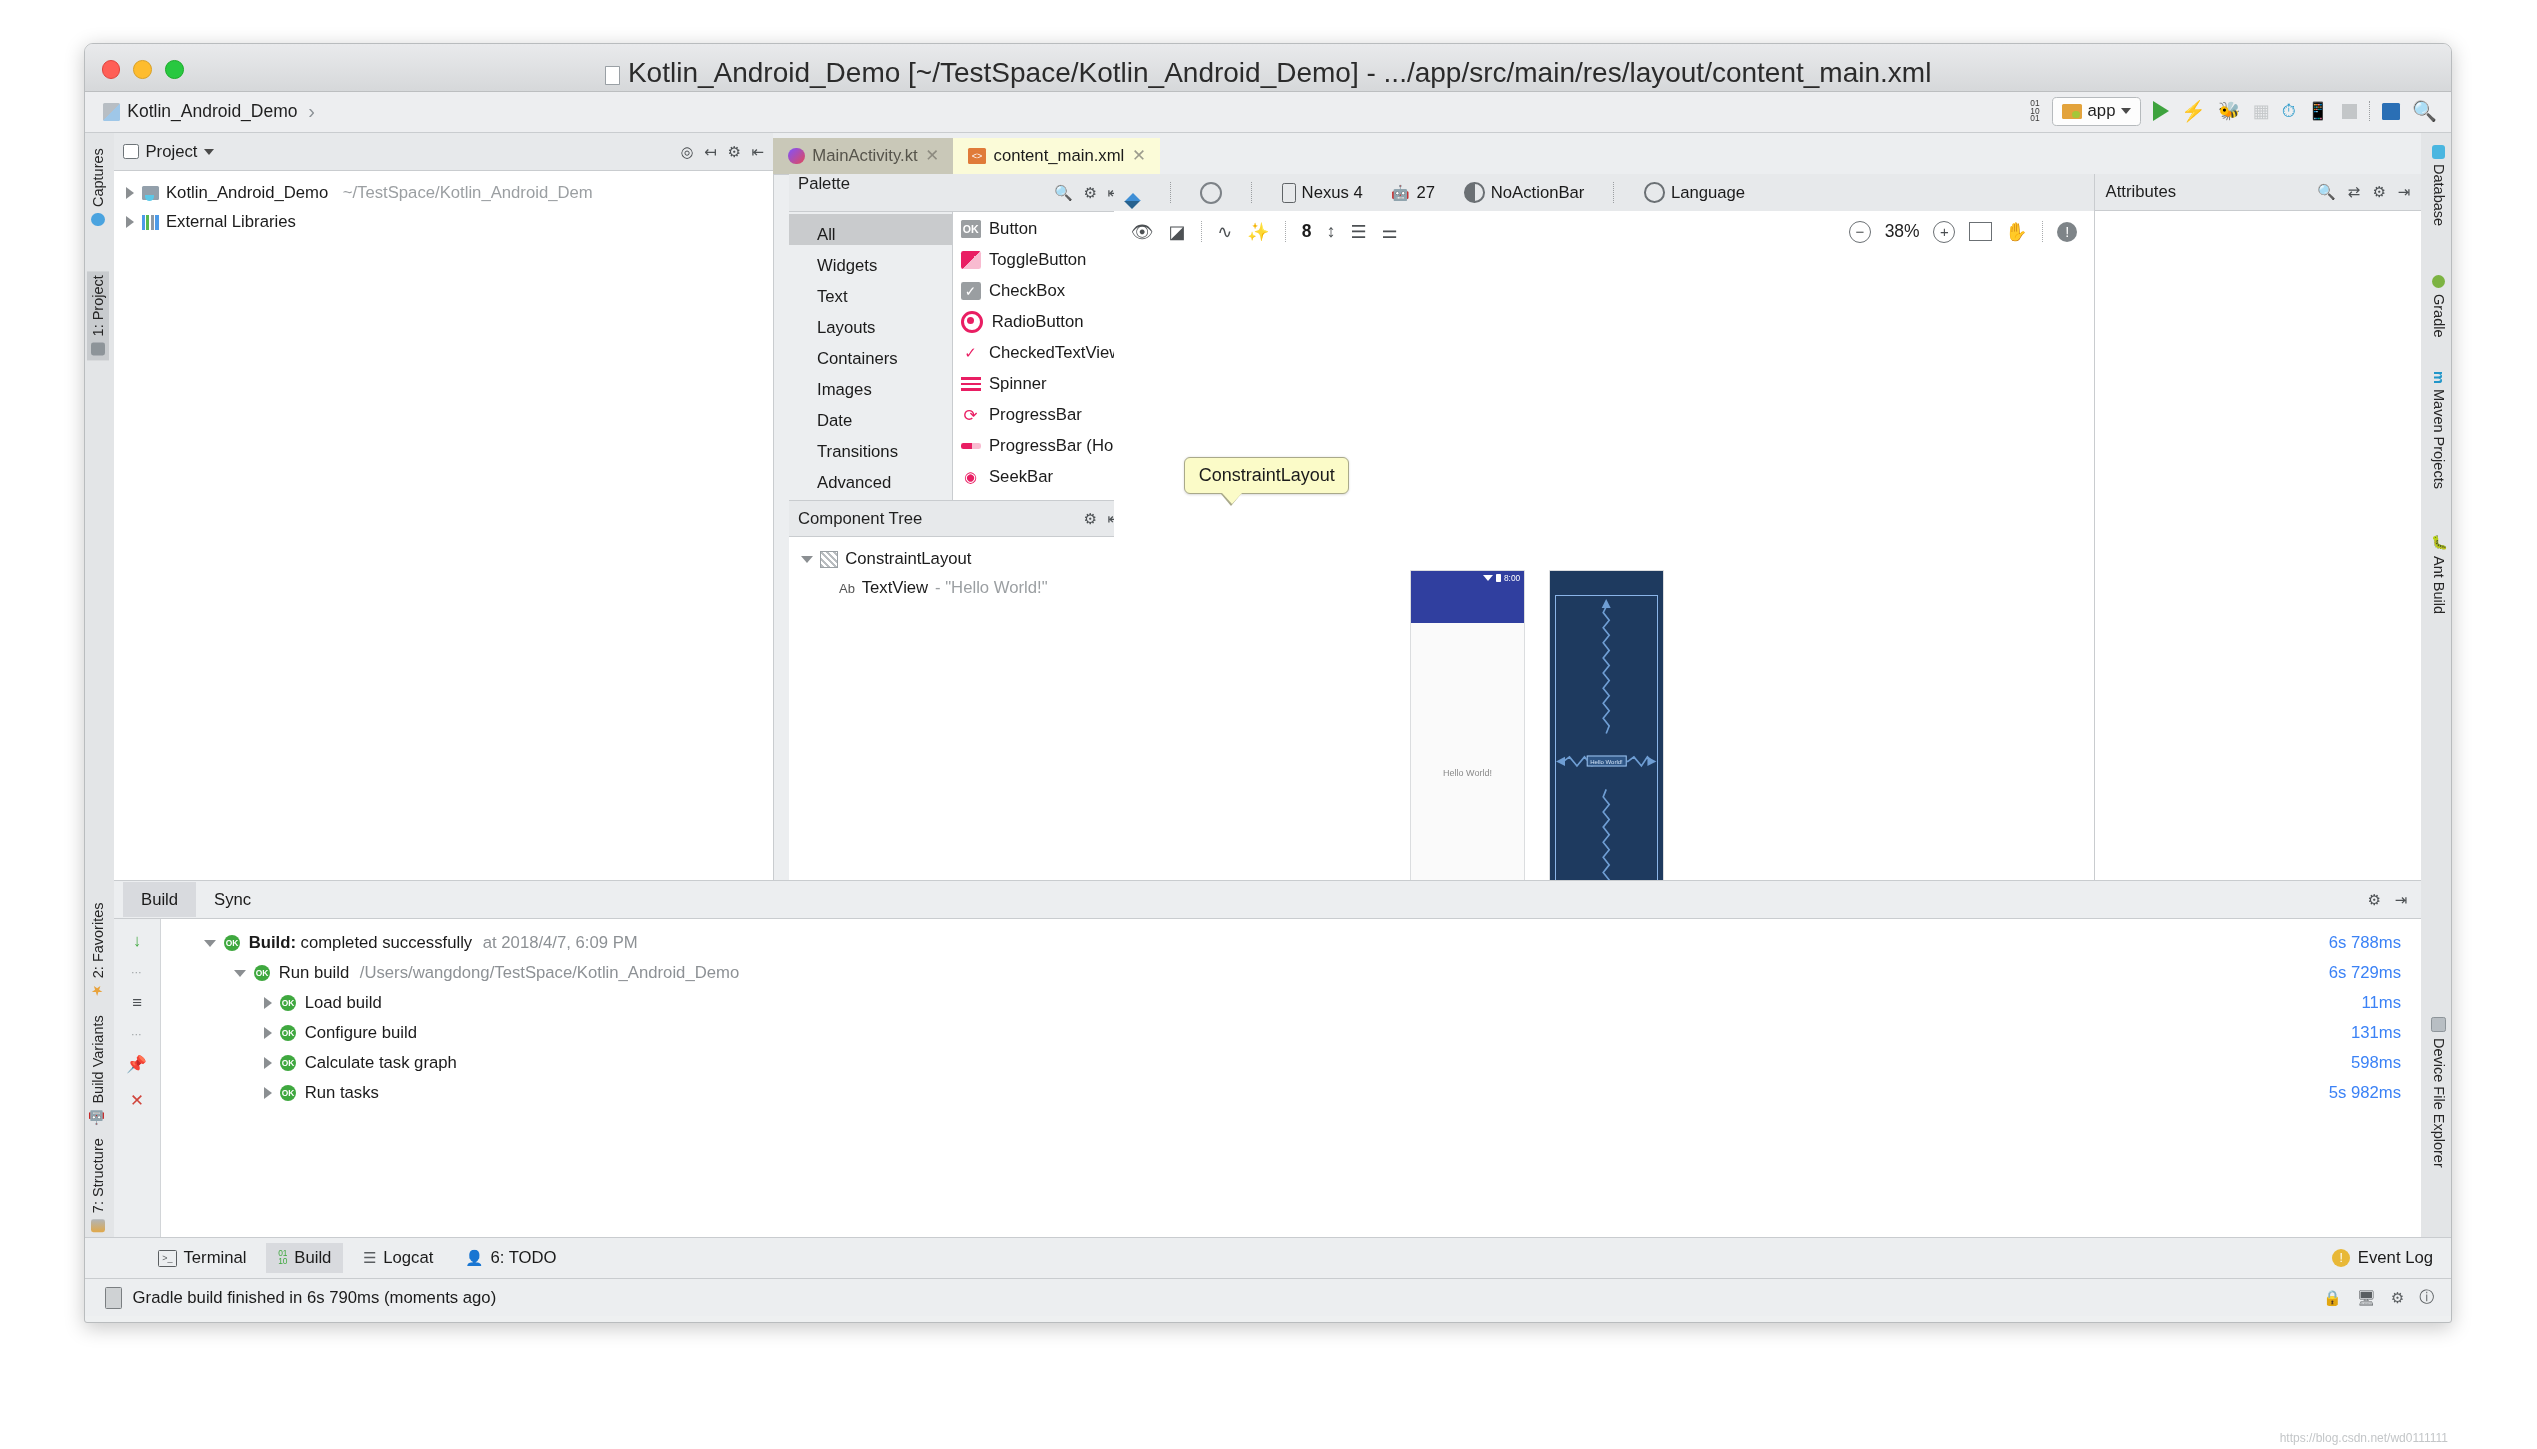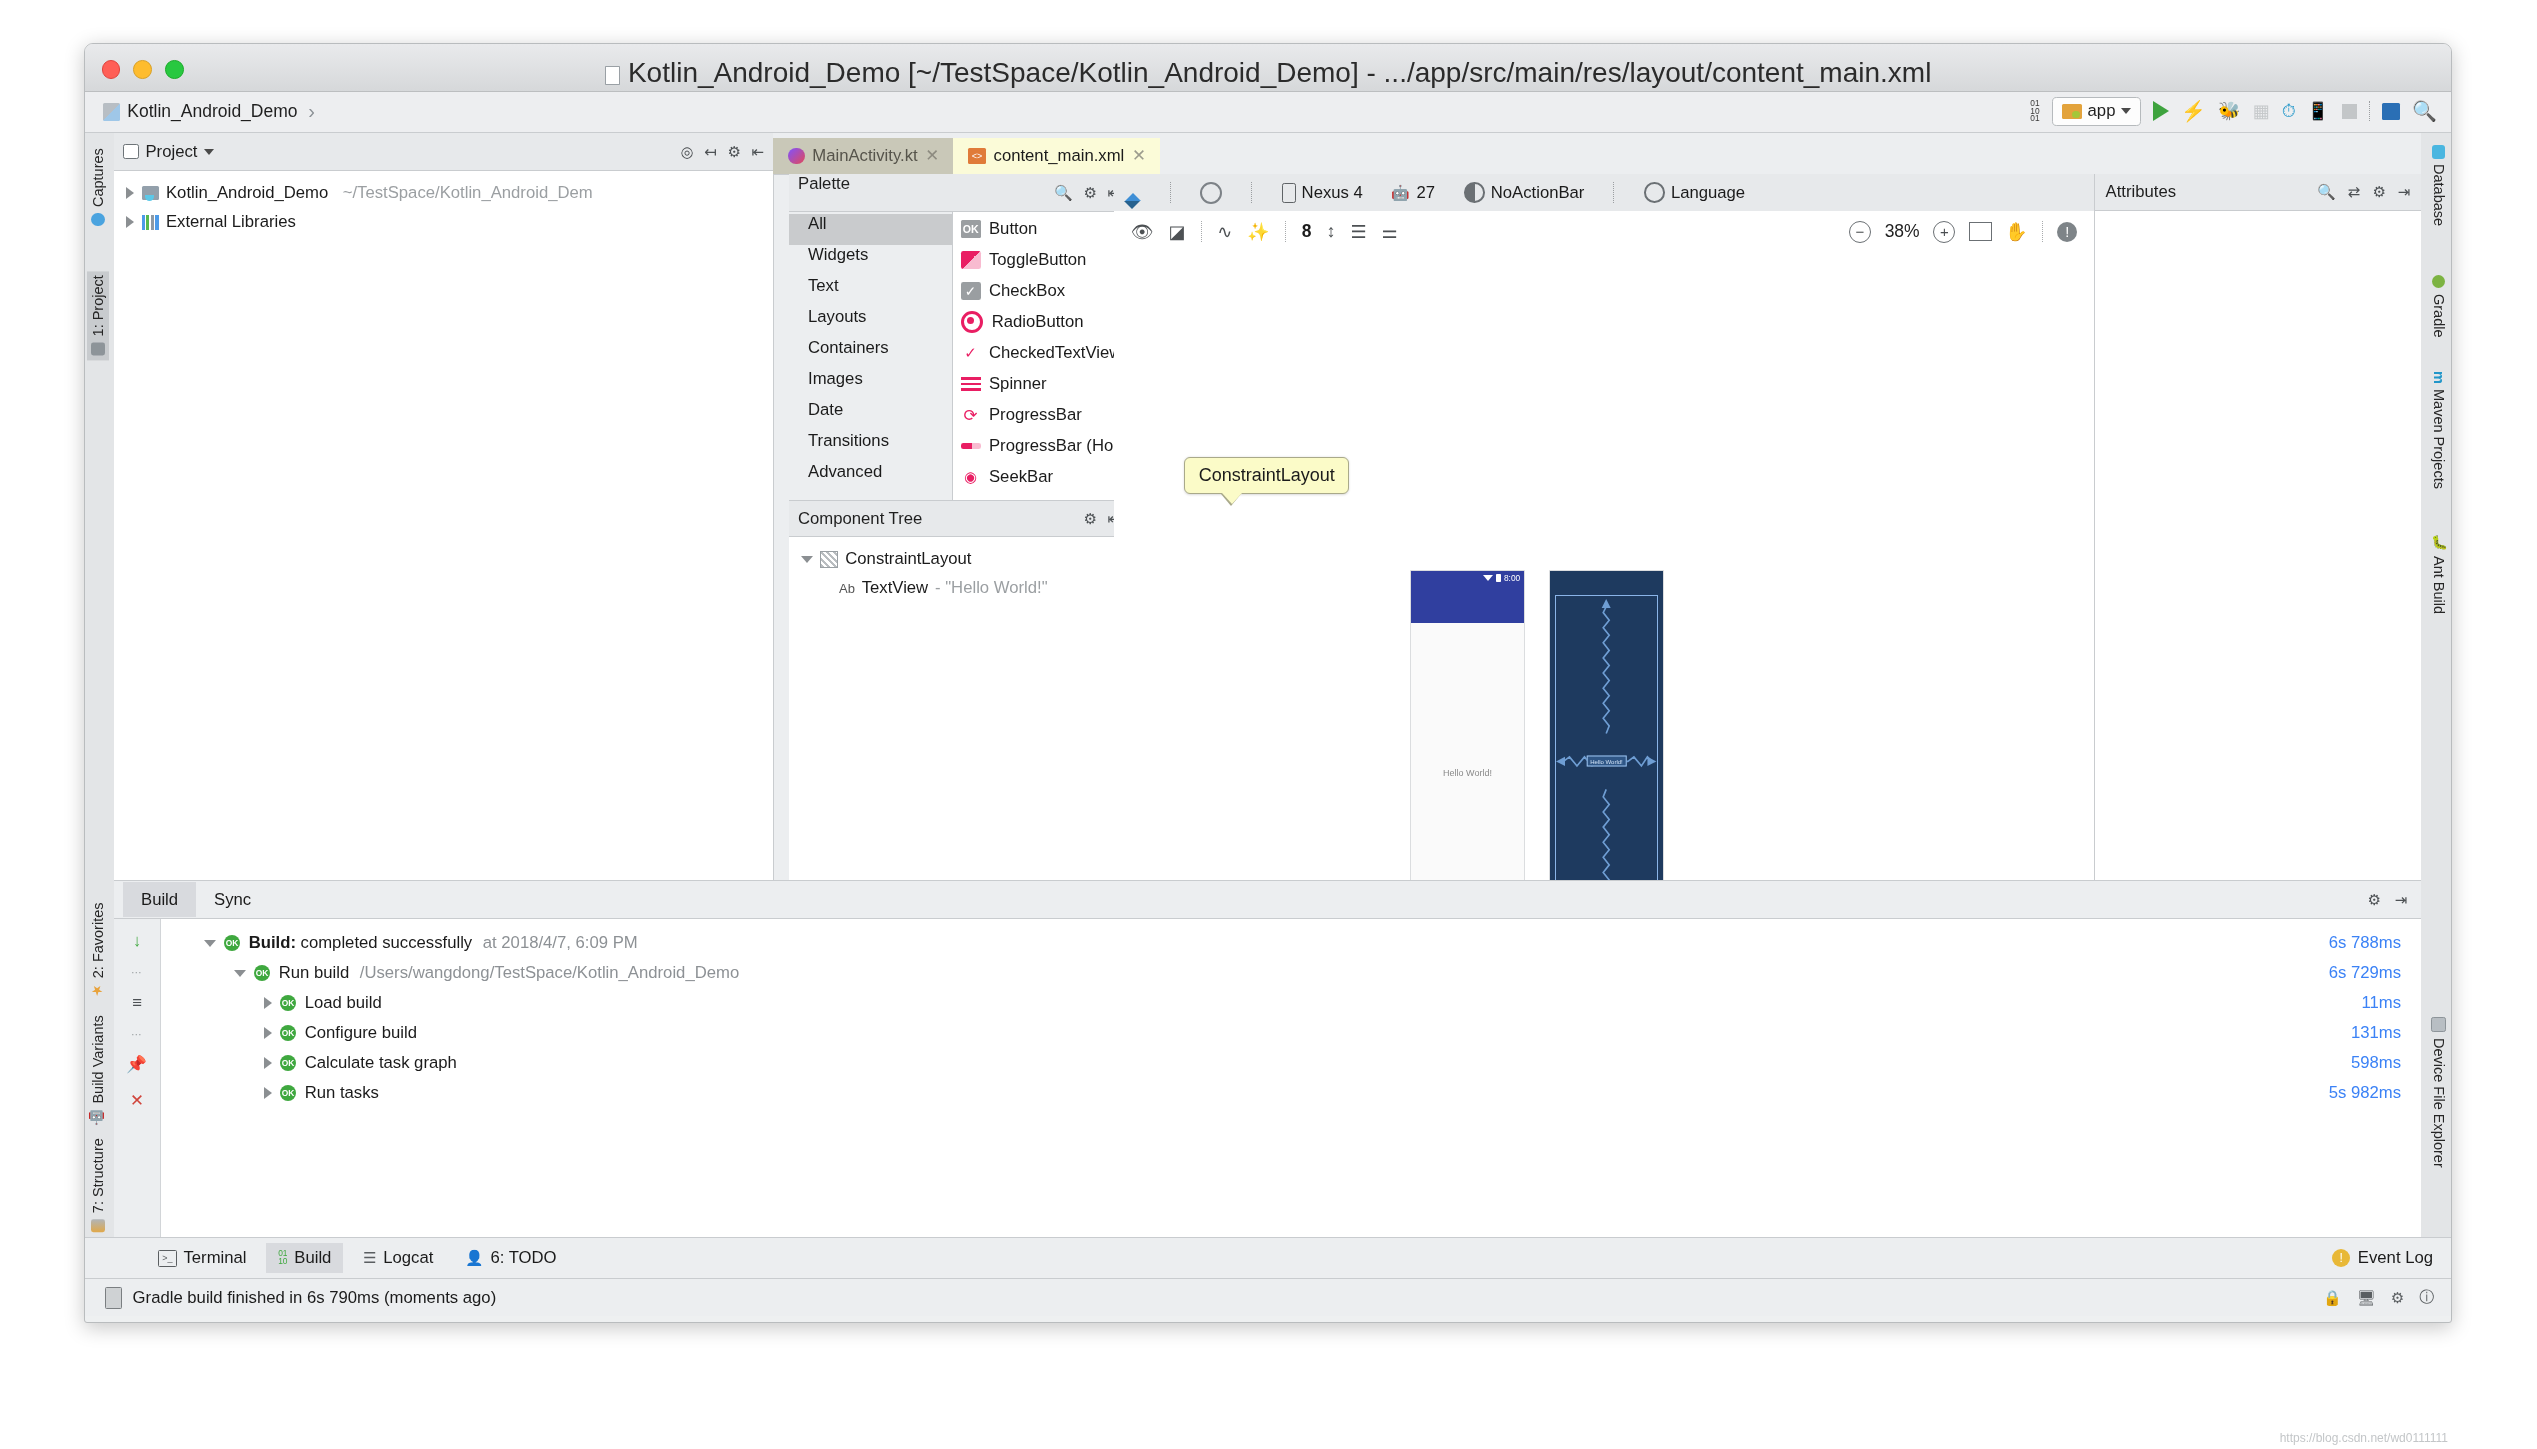--- a/index.html
+++ b/index.html
@@ -164,21 +164,21 @@
   .palette-panel {
     position: absolute; left: 704px; top: 41px; width: 340px; height: 799px;
     background: #ffffff; border-right: 0.8px solid #c9cccf;
   }
   .pal-split { display: flex; height: 288px; border-bottom: 0.8px solid #c9cccf; }
   .pal-cats {
     width: 163px; background: #eceef0; border-right: 0.8px solid #c9cccf;
     font-size: 16.7px; color: #1b1b1b; padding-top: 1.5px;
     overflow: hidden;
   }
-  .pal-cat { height: 31px; display: flex; align-items: flex-start; padding-left: 19px; }
+  .pal-cat { height: 31px; display: flex; align-items: flex-end; padding-left: 28px; }
   .pal-cat.sel { background: #c9cbcd; }
   .pal-items { flex: 1; background: #ffffff; overflow: hidden; padding-top: 1.5px;}
   .pal-item { height: 31px; display: flex; align-items: center; gap: 8.4px; padding-left: 7.6px; font-size: 16.7px; color:#1b1b1b; white-space: nowrap;}
   .wic { width: 20px; height: 18px; flex: none; display:flex;align-items:center;justify-content:center;font-size:11.4px; }
   .wic.btn { background:#9a9ea1;color:#fff;border-radius:1.5px;font-weight:bold;font-size:10.6px; }
   .wic.toggle { background: linear-gradient(135deg,#e91e63 0 50%, #f8bbd0 50% 100%); border-radius:2.3px;}
   .wic.check { background:#9a9ea1;color:#fff;border-radius:2.3px;font-size:13.7px;}
   .wic.radio { border:3px solid #e91e63;border-radius:50%;width:16.7px;height:16.7px;position:relative;}
   .wic.radio::after{content:"";position:absolute;left:3px;top:3px;width:7.6px;height:7.6px;border-radius:50%;background:#e91e63;}
   .wic.ctv { color:#e91e63; font-size:15px;}

